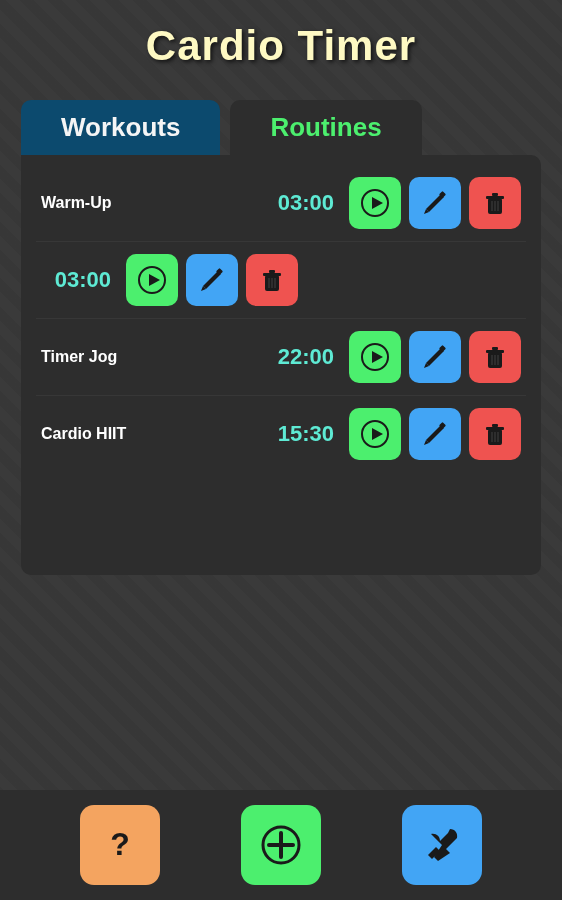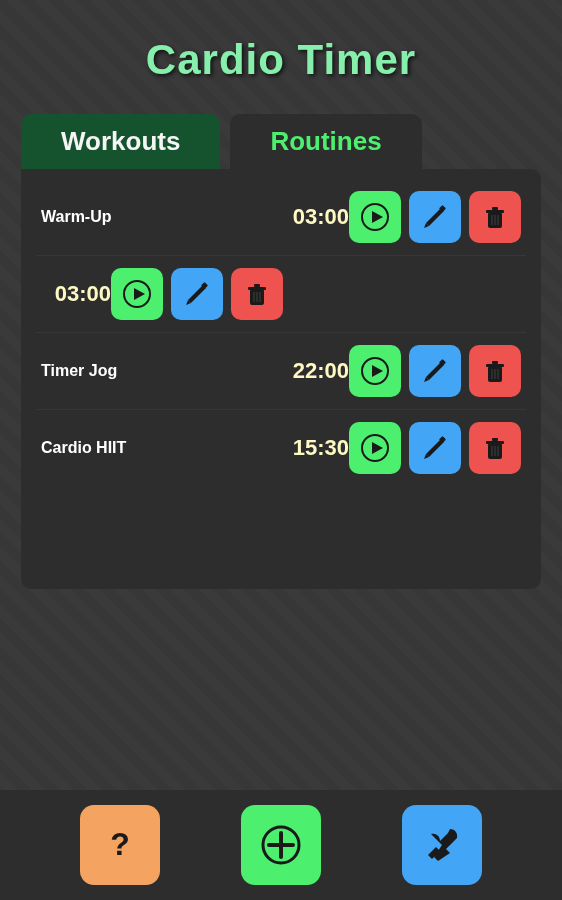--- a/index.html
+++ b/index.html
@@ -21,24 +21,24 @@
       );
       font-family: Arial, sans-serif;
       display: flex;
       flex-direction: column;
       align-items: center;
       overflow: hidden;
     }
 
     
     .app-title {
-      margin-top: 36px;
+      margin-top: 22px;
       font-size: 42px;
       font-weight: bold;
-      color: #86efac;
+      color: #fef9c3;
       text-shadow: 2px 2px 4px rgba(0,0,0,0.7);
       letter-spacing: 1px;
       font-family: 'Arial Rounded MT Bold', Arial, sans-serif;
     }
 
     
     .tabs-container {
       display: flex;
       margin-top: 30px;
       width: 520px;
@@ -47,21 +47,21 @@
 
     .tab {
       padding: 12px 40px;
       border-radius: 10px 10px 0 0;
       font-size: 26px;
       font-weight: bold;
       cursor: pointer;
     }
 
     .tab-workouts {
-      background-color: #14532d;
+      background-color: #0c4a6e;
       color: #f5f5f5;
       z-index: 1;
     }
 
     .tab-routines {
       background-color: #2d2d2d;
       color: #4cef6e;
       margin-left: 10px;
     }
 
@@ -88,23 +88,24 @@
 
     .workout-name {
       flex: 1;
       color: #ffffff;
       font-size: 16px;
       font-weight: bold;
       font-family: Arial, sans-serif;
     }
 
     .workout-time {
-      color: #fef9c3;
+      color: #5eead4;
       font-size: 22px;
       font-weight: bold;
+      margin-right: 15px;
       min-width: 70px;
       text-align: right;
     }
 
     .action-buttons {
       display: flex;
       gap: 8px;
     }
 
     .btn {

